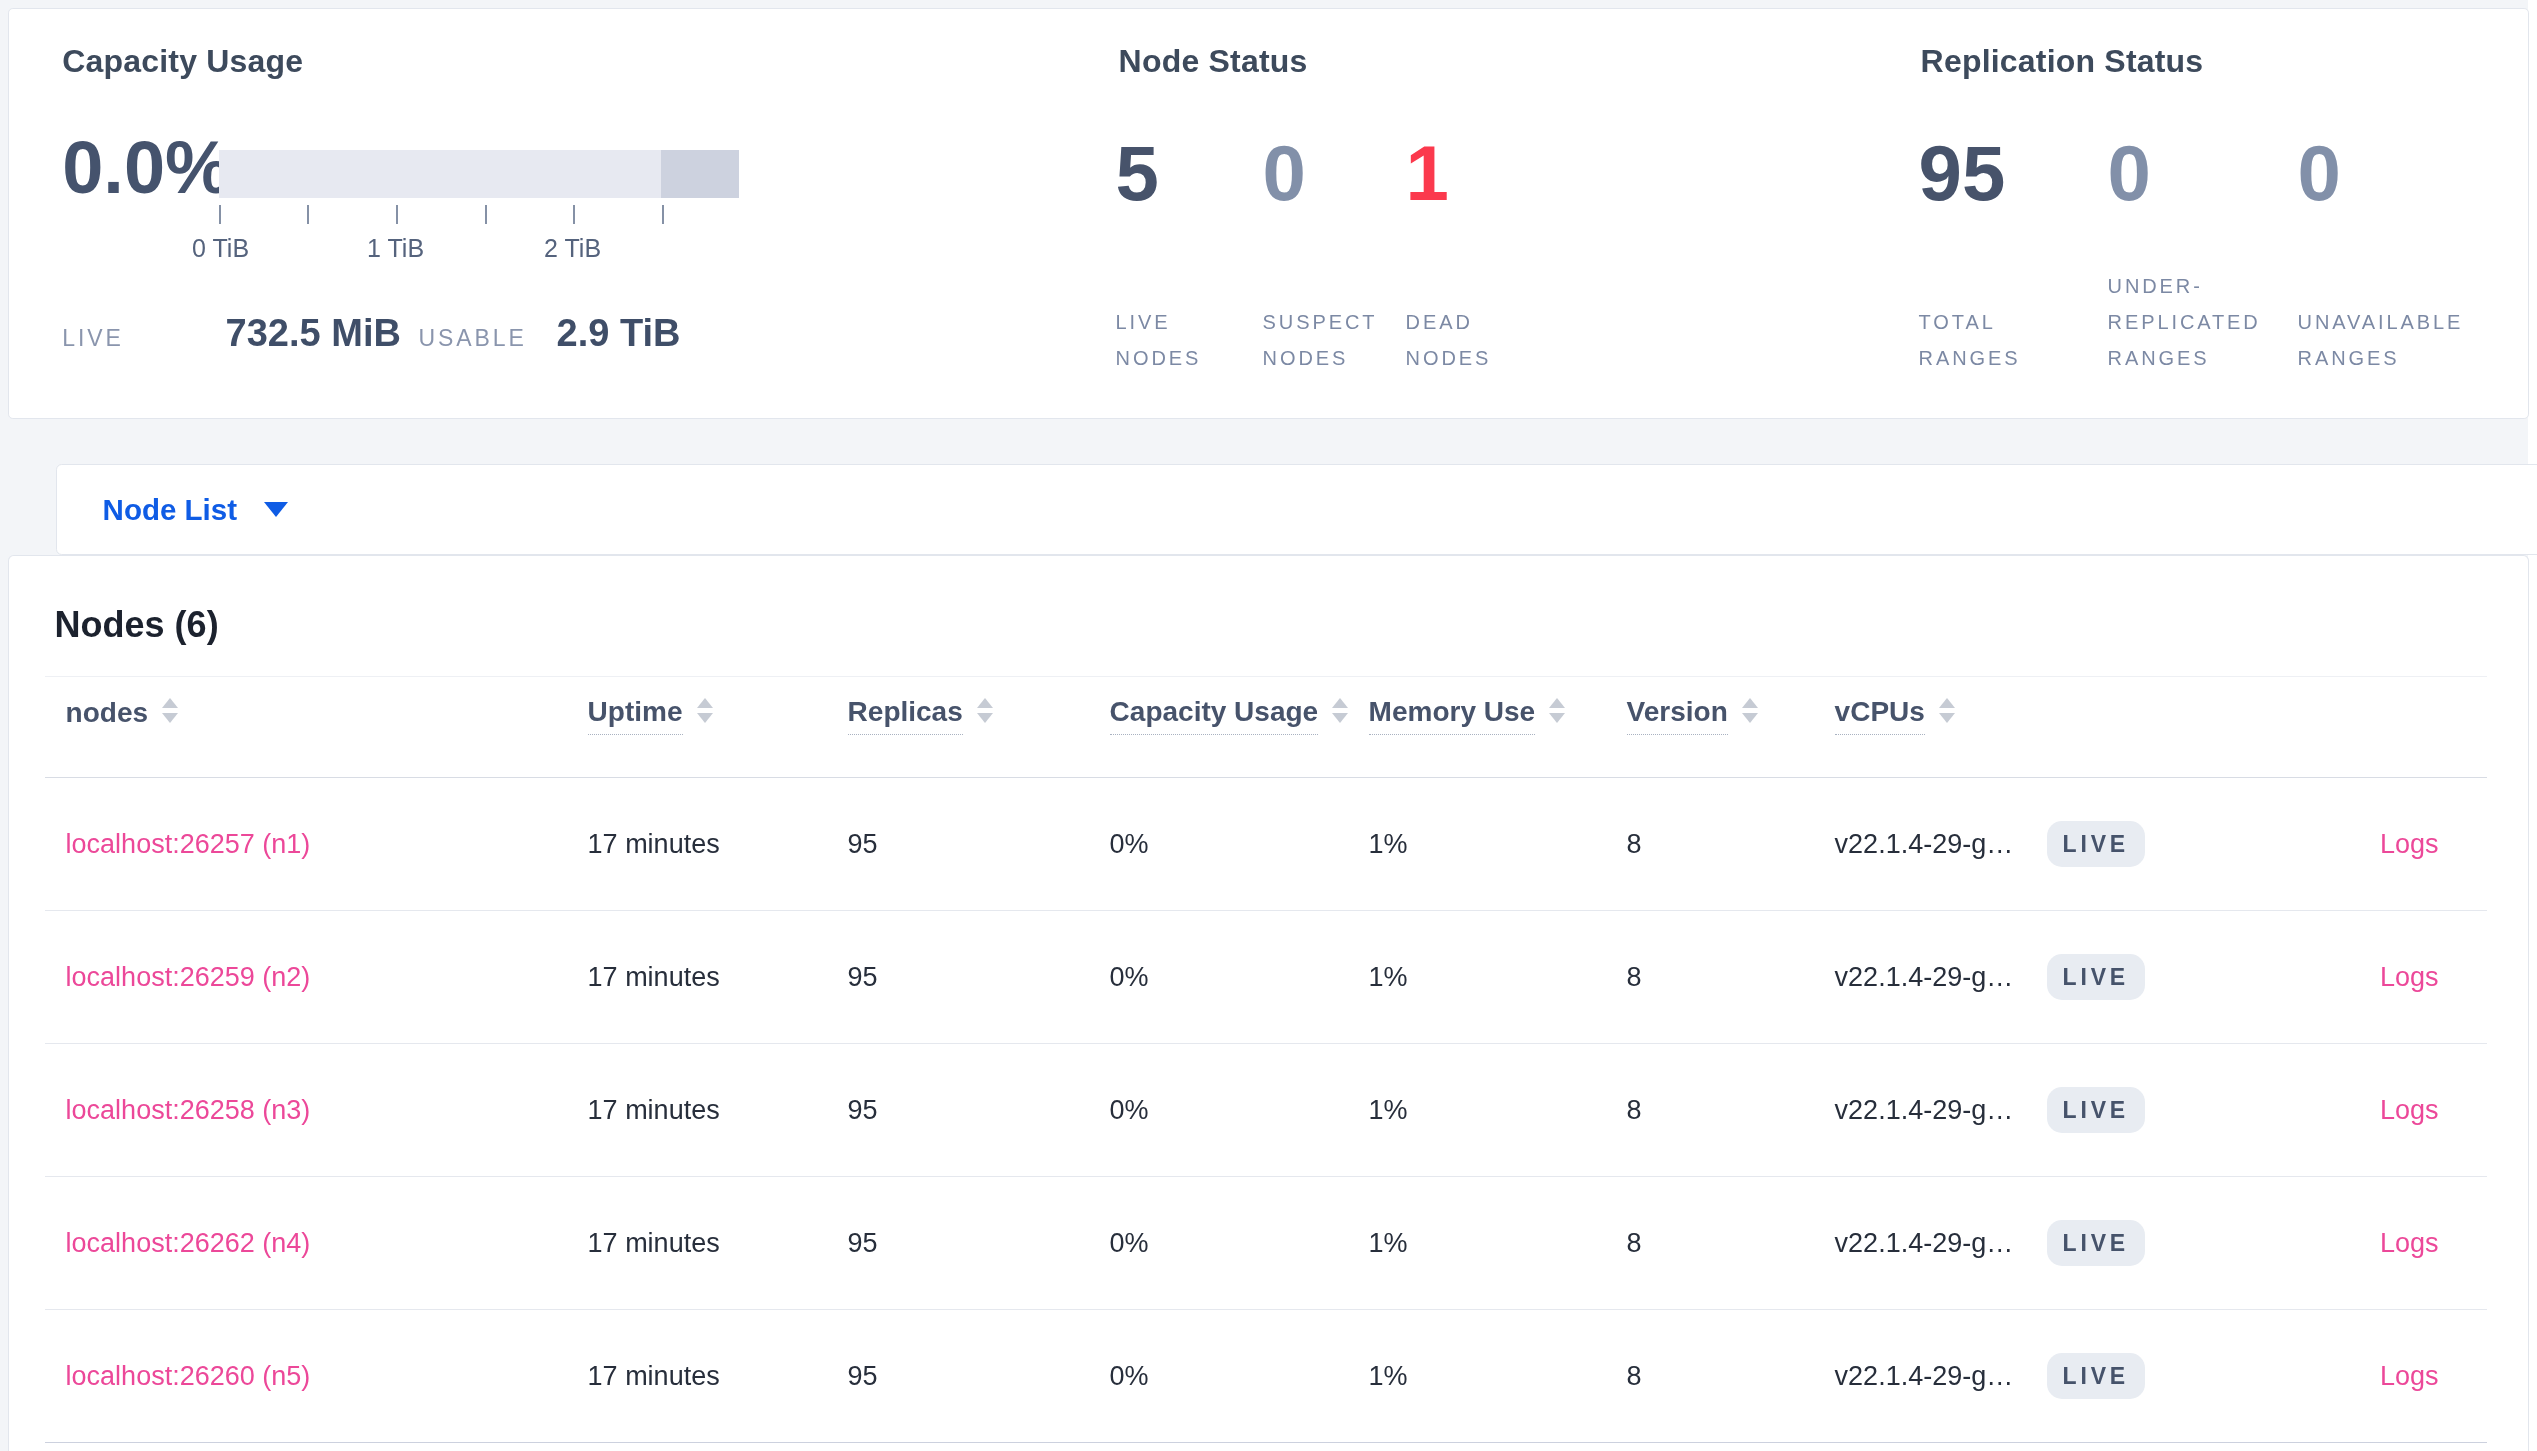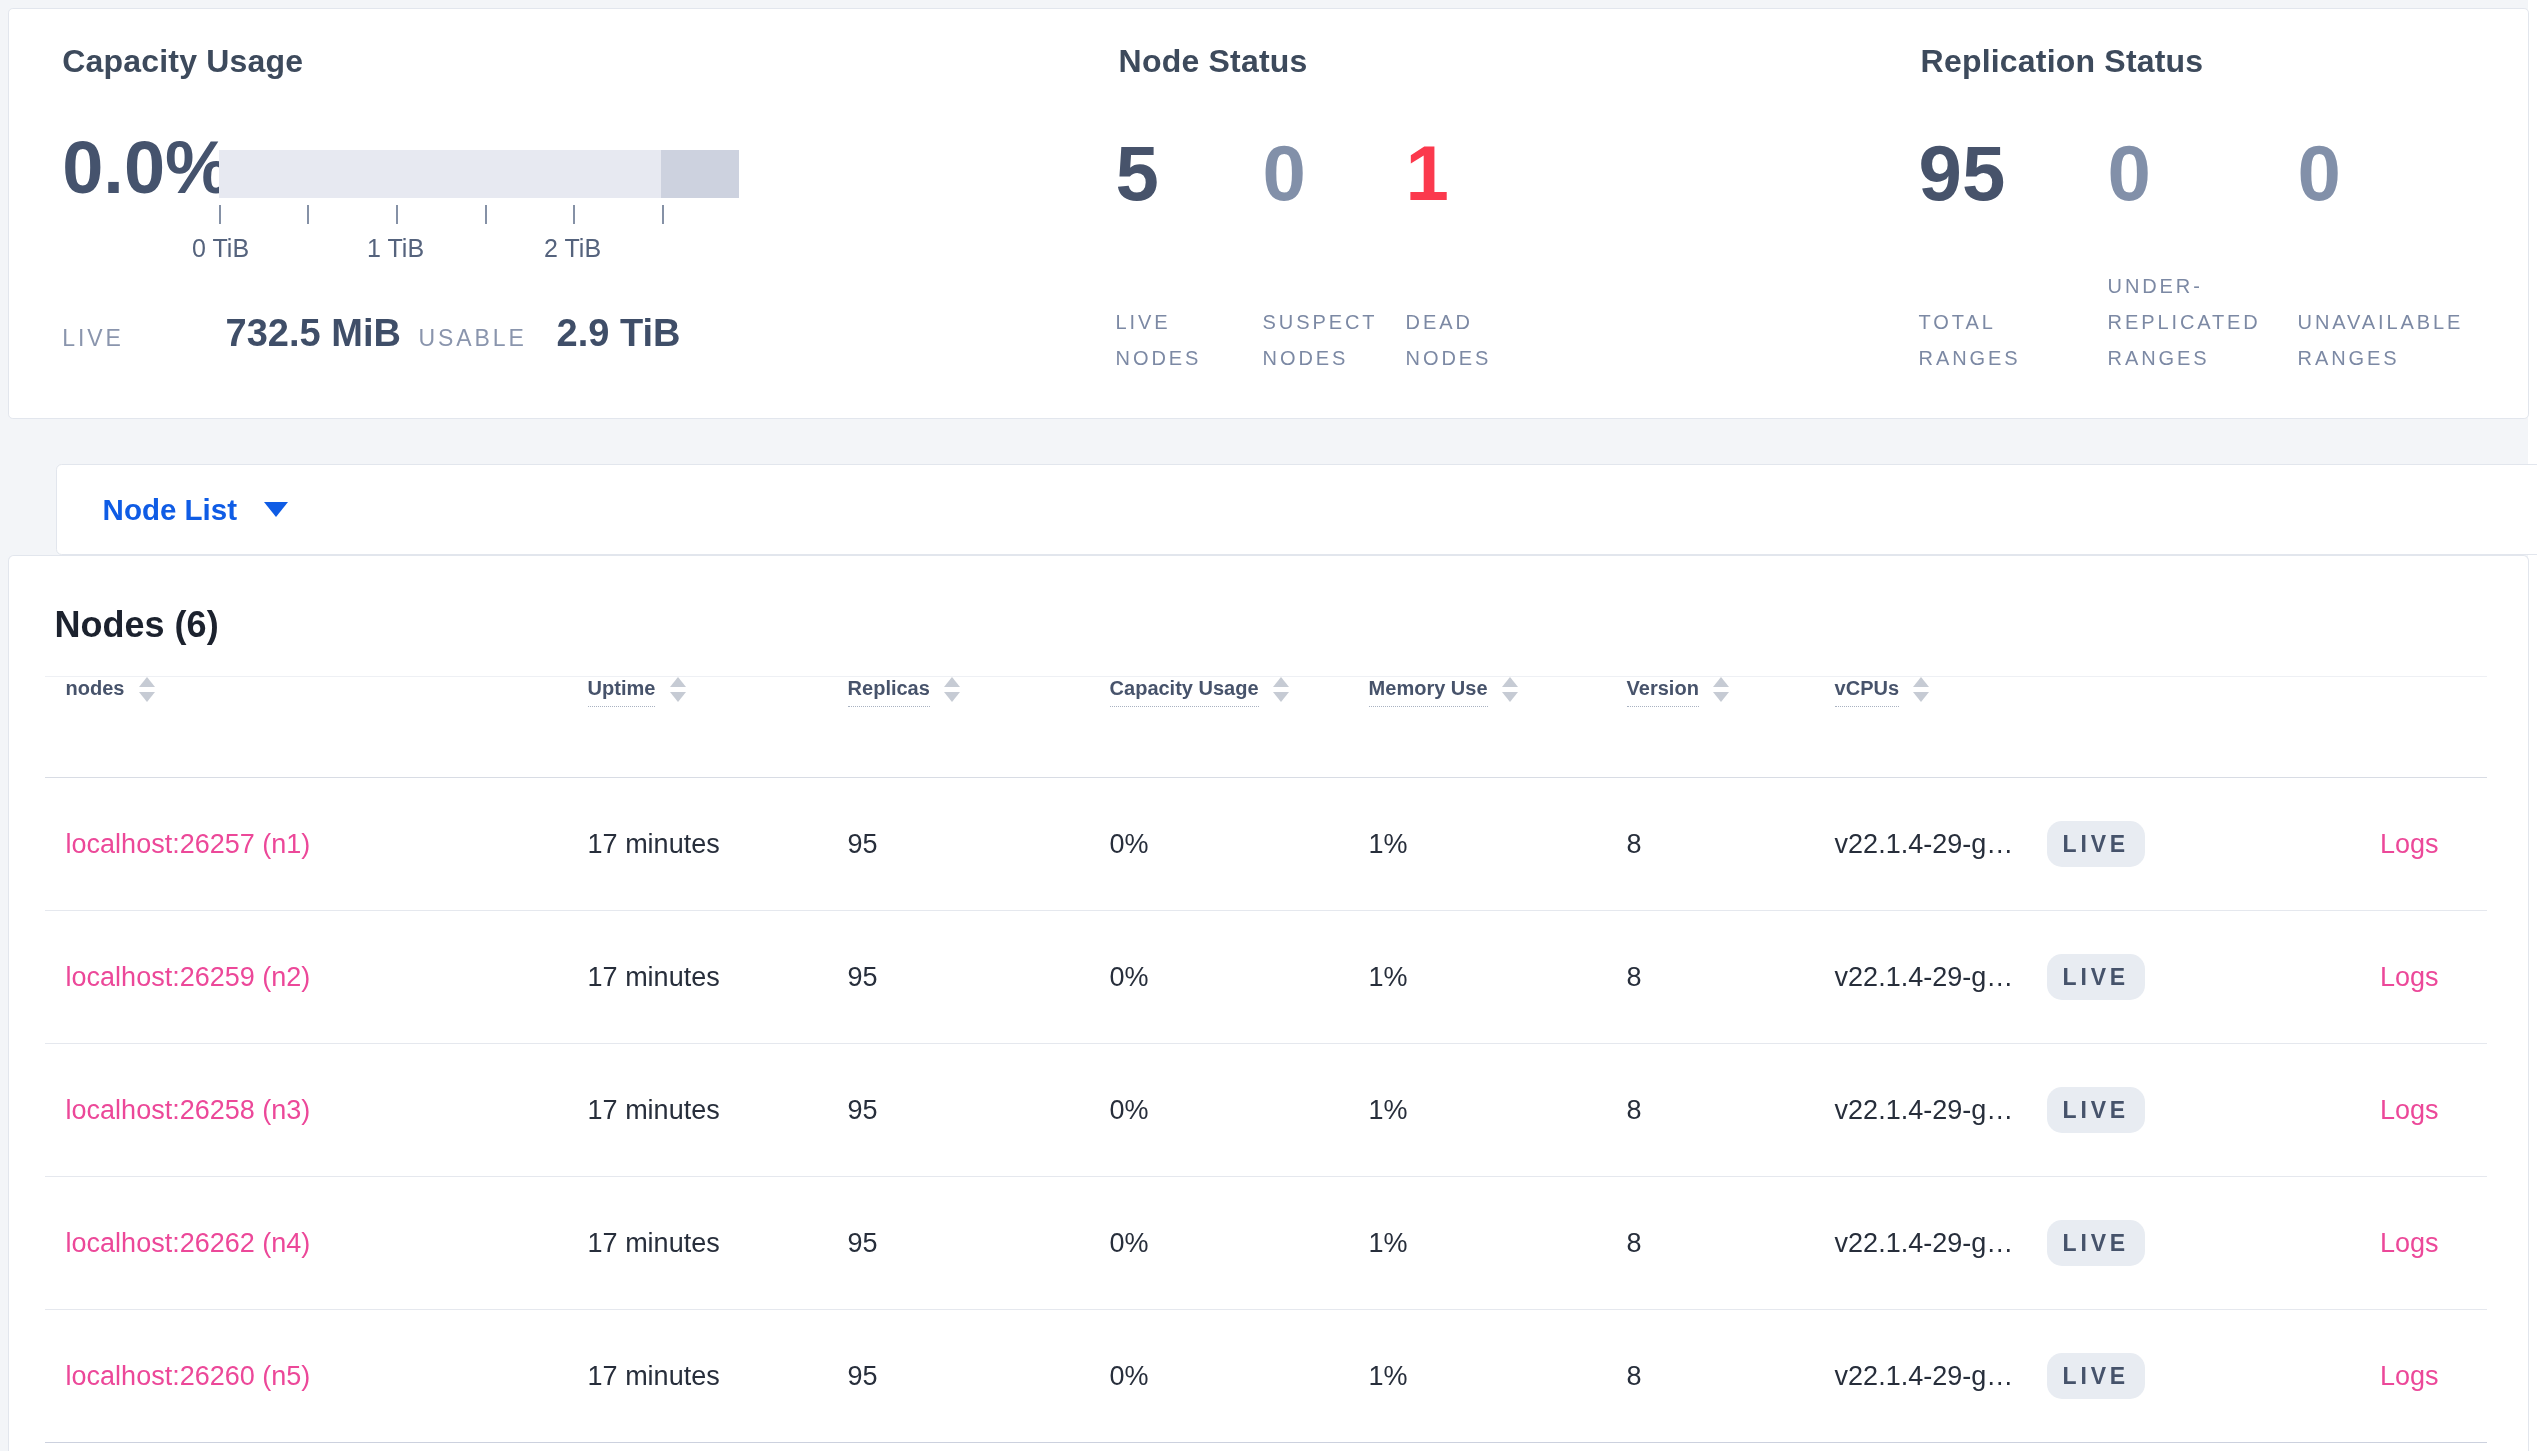--- a/index.html
+++ b/index.html
@@ -37,21 +37,21 @@
   .caret-down { width:0; height:0; border-left:12.4px solid transparent; border-right:12.4px solid transparent;
     border-top:15.2px solid #0f5ce5; display:inline-block; }
 
   
   #nodes-panel { left:7.6px; top:555px; width:2521px; height:896px; border-radius:5.7px 5.7px 0 0; border-bottom:none; }
   #nodes-title { position:absolute; left:46px; top:48px; font-size:36px; font-weight:700; color:#1c222e; }
 
   #node-table { position:absolute; left:36px; top:120px; width:2442px; }
   .tr { display:grid; grid-template-columns:543px 260px 262px 259px 258px 208px 212px 286px 154px; }
   .thead { height:102px; border-top:1px solid #eef0f4; border-bottom:1.9px solid #d8dce4; }
-  .th { display:flex; align-items:flex-start; padding-bottom:23px; font-size:20px; font-weight:700; color:#47536b; }
+  .th { display:flex; align-items:center; padding-bottom:23px; font-size:28px; font-weight:700; color:#47536b; }
   .th:first-child { padding-left:21px; }
   .th .lbl { padding-bottom:5.7px; }
   .th .lbl.tip { border-bottom:1.9px dotted #a9b2c1; }
   .sort { display:inline-flex; flex-direction:column; gap:4.8px; margin-left:14.3px; margin-bottom:9.5px; }
   .sort i { display:block; width:0; height:0; border-left:8.6px solid transparent; border-right:8.6px solid transparent; }
   .sort .up { border-bottom:10.5px solid #c6cbd4; }
   .sort .down { border-top:10.5px solid #c6cbd4; }
 
   .row { height:133px; border-bottom:1px solid #e5e8ee; }
   .row:last-child { border-bottom:1.9px solid #ccd1de; }

